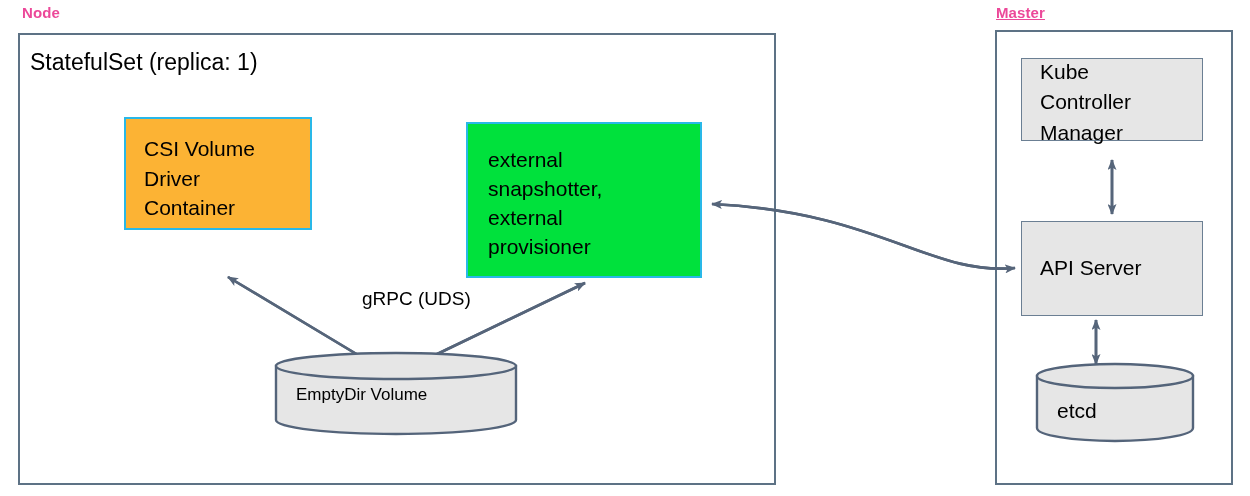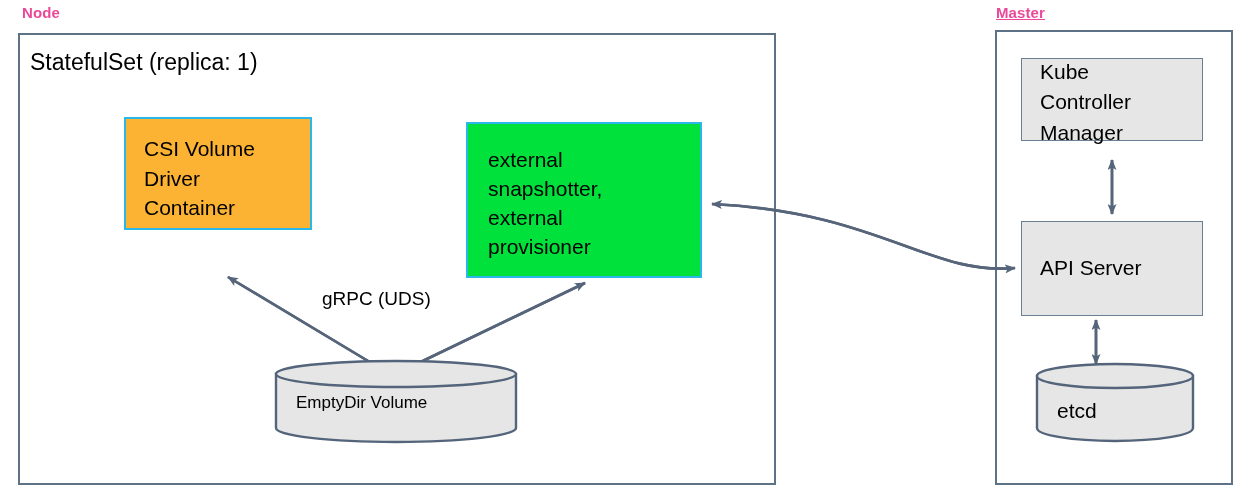--- a/index.html
+++ b/index.html
@@ -114,20 +114,21 @@
     height: 496px;
     pointer-events: none;
   }
 
   
   .edge-label {
     position: absolute;
     font-size: 19px;
     color: #000000;
     white-space: nowrap;
+    margin-left: 40px;
   }
 </style>
 </head>
 <body>
 
 <div id="canvas">
 
   <div class="group-label" style="left:22px; top:4px;">Node</div>
 
   <div class="group-label" style="left:996px; top:4px;text-decoration:underline;">Master</div>
@@ -179,21 +180,21 @@
 
   <div class="node-box box-green" style="left:466px; top:122px; width:236px; height:156px;">
     <span class="line">external</span>
     <span class="line">snapshotter,</span>
     <span class="line">external</span>
     <span class="line">provisioner</span>
   </div>
 
   <div class="edge-label" style="left:322px; top:288px;">gRPC (UDS)</div>
 
-  <div class="cylinder" style="left:274px; top:360px; width:244px; height:82px;">
+  <div class="cylinder" style="left:274px; top:352px; width:244px; height:82px;">
     <svg width="244" height="82" viewBox="0 0 244 82" xmlns="http://www.w3.org/2000/svg">
       <path d="M2,14 L2,68 A120,14 0 0 0 242,68 L242,14 Z" fill="#e6e6e6" stroke="#54647a" stroke-width="2.4"></path>
       <ellipse cx="122" cy="14" rx="120" ry="13" fill="#e6e6e6" stroke="#54647a" stroke-width="2.4"></ellipse>
     </svg>
     <span class="cylinder-label" style="left:22px; top:33px; font-size:17px;">EmptyDir Volume</span>
   </div>
 
   <div class="node-box box-grey" style="left:1021px; top:58px; width:182px; height:83px;">
     <span class="line">Kube</span>
     <span class="line">Controller</span>

